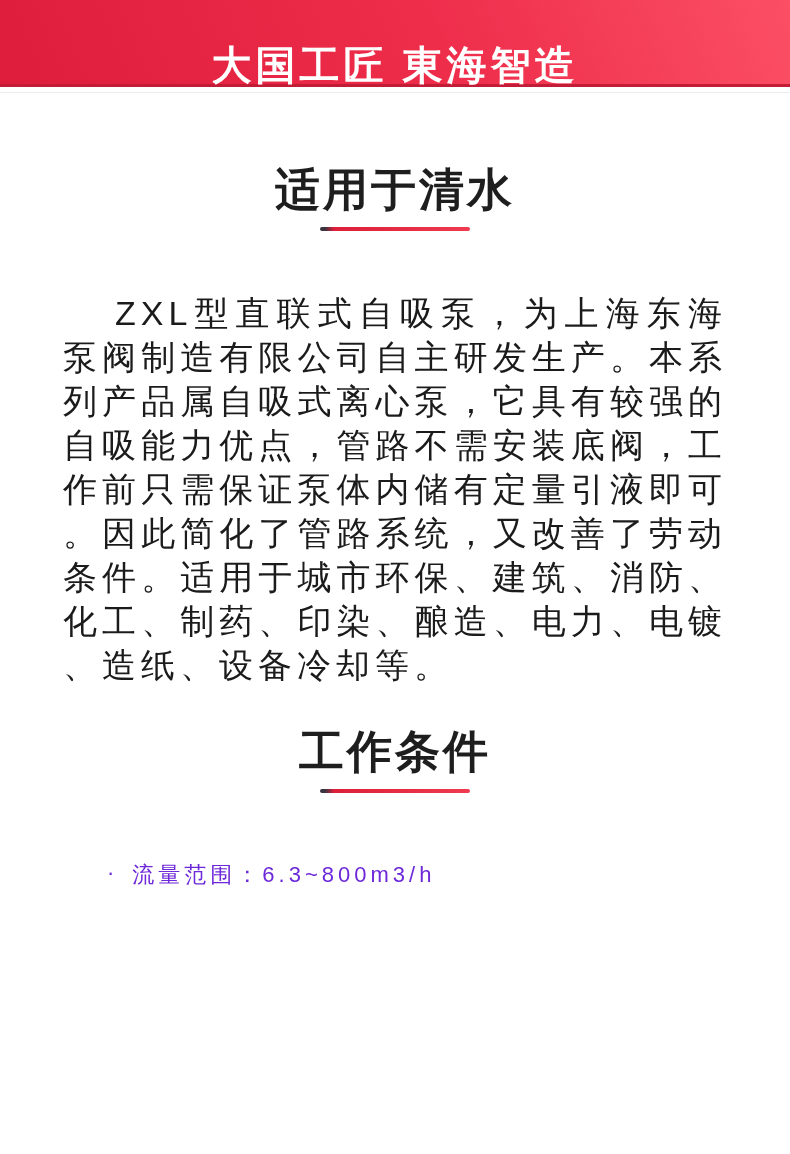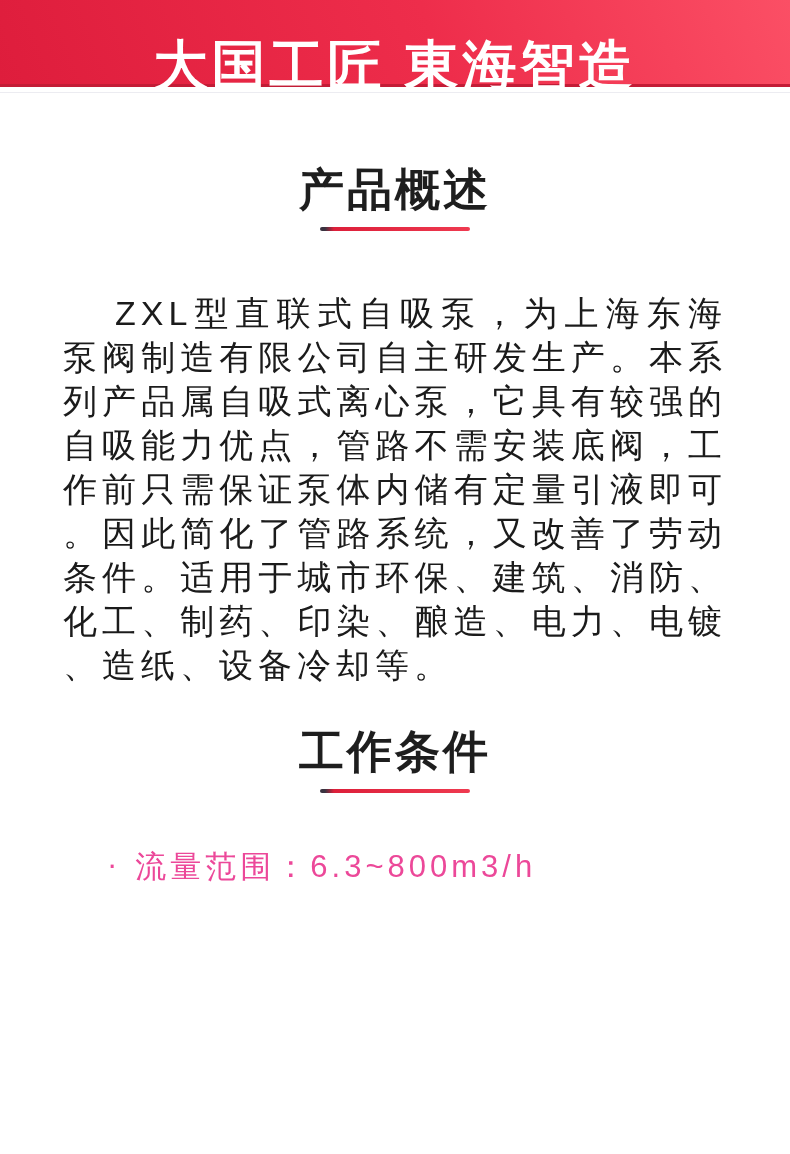--- a/index.html
+++ b/index.html
@@ -15,21 +15,21 @@
   .banner{
     height:84px;
     background:linear-gradient(68deg,#de1d3c 0%,#ee2d4b 55%,#fb4f65 100%);
     border-bottom:3px solid #c31c36;
     display:flex;
     align-items:center;
     justify-content:center;
   }
   .banner-title{
     color:#ffffff;
-    font-size:54px;
+    font-size:40px;
     font-weight:800;
     letter-spacing:4px;
     line-height:1;
     white-space:nowrap;
     margin-top:46px;
   }
   .banner-shadow{
     height:1px;
     background:#ececf1;
     margin-top:5px;
@@ -66,46 +66,46 @@
     word-break:break-all;
     line-break:anywhere;
   }
   
   .conditions-list{
     margin:52px 63px 0;
     padding:0;
     list-style:none;
   }
   .conditions-list li{
-    font-size:31px;
-    line-height:44px;
+    font-size:22px;
+    line-height:60px;
     letter-spacing:4px;
     text-align:justify;
     text-indent:22px;
-    color:#ec4899;
+    color:#6d28d9;
     word-break:break-all;
     line-break:anywhere;
     margin:0;
   }
   .bullet-char{
     display:inline-block;
     margin-right:14px;
     transform:translateY(-2px);
   }
 </style>
 </head>
 <body>
 
 <header class="banner">
   <div class="banner-title">大国工匠 東海智造</div>
 </header>
 <div class="banner-shadow"></div>
 
 <section>
-  <h2 class="section-title first">产品概述</h2>
+  <h2 class="section-title first">适用于清水</h2>
   <div class="title-underline"></div>
   <p class="overview-body">ZXL型直联式自吸泵，为上海东海泵阀制造有限公司自主研发生产。本系列产品属自吸式离心泵，它具有较强的自吸能力优点，管路不需安装底阀，工作前只需保证泵体内储有定量引液即可。因此简化了管路系统，又改善了劳动条件。适用于城市环保、建筑、消防、化工、制药、印染、酿造、电力、电镀、造纸、设备冷却等。</p>
 </section>
 
 <section>
   <h2 class="section-title second">工作条件</h2>
   <div class="title-underline"></div>
 
   <ul class="conditions-list">
     <li><span class="bullet-char">·</span><span>流量范围：6.3~800m3/h</span></li>

